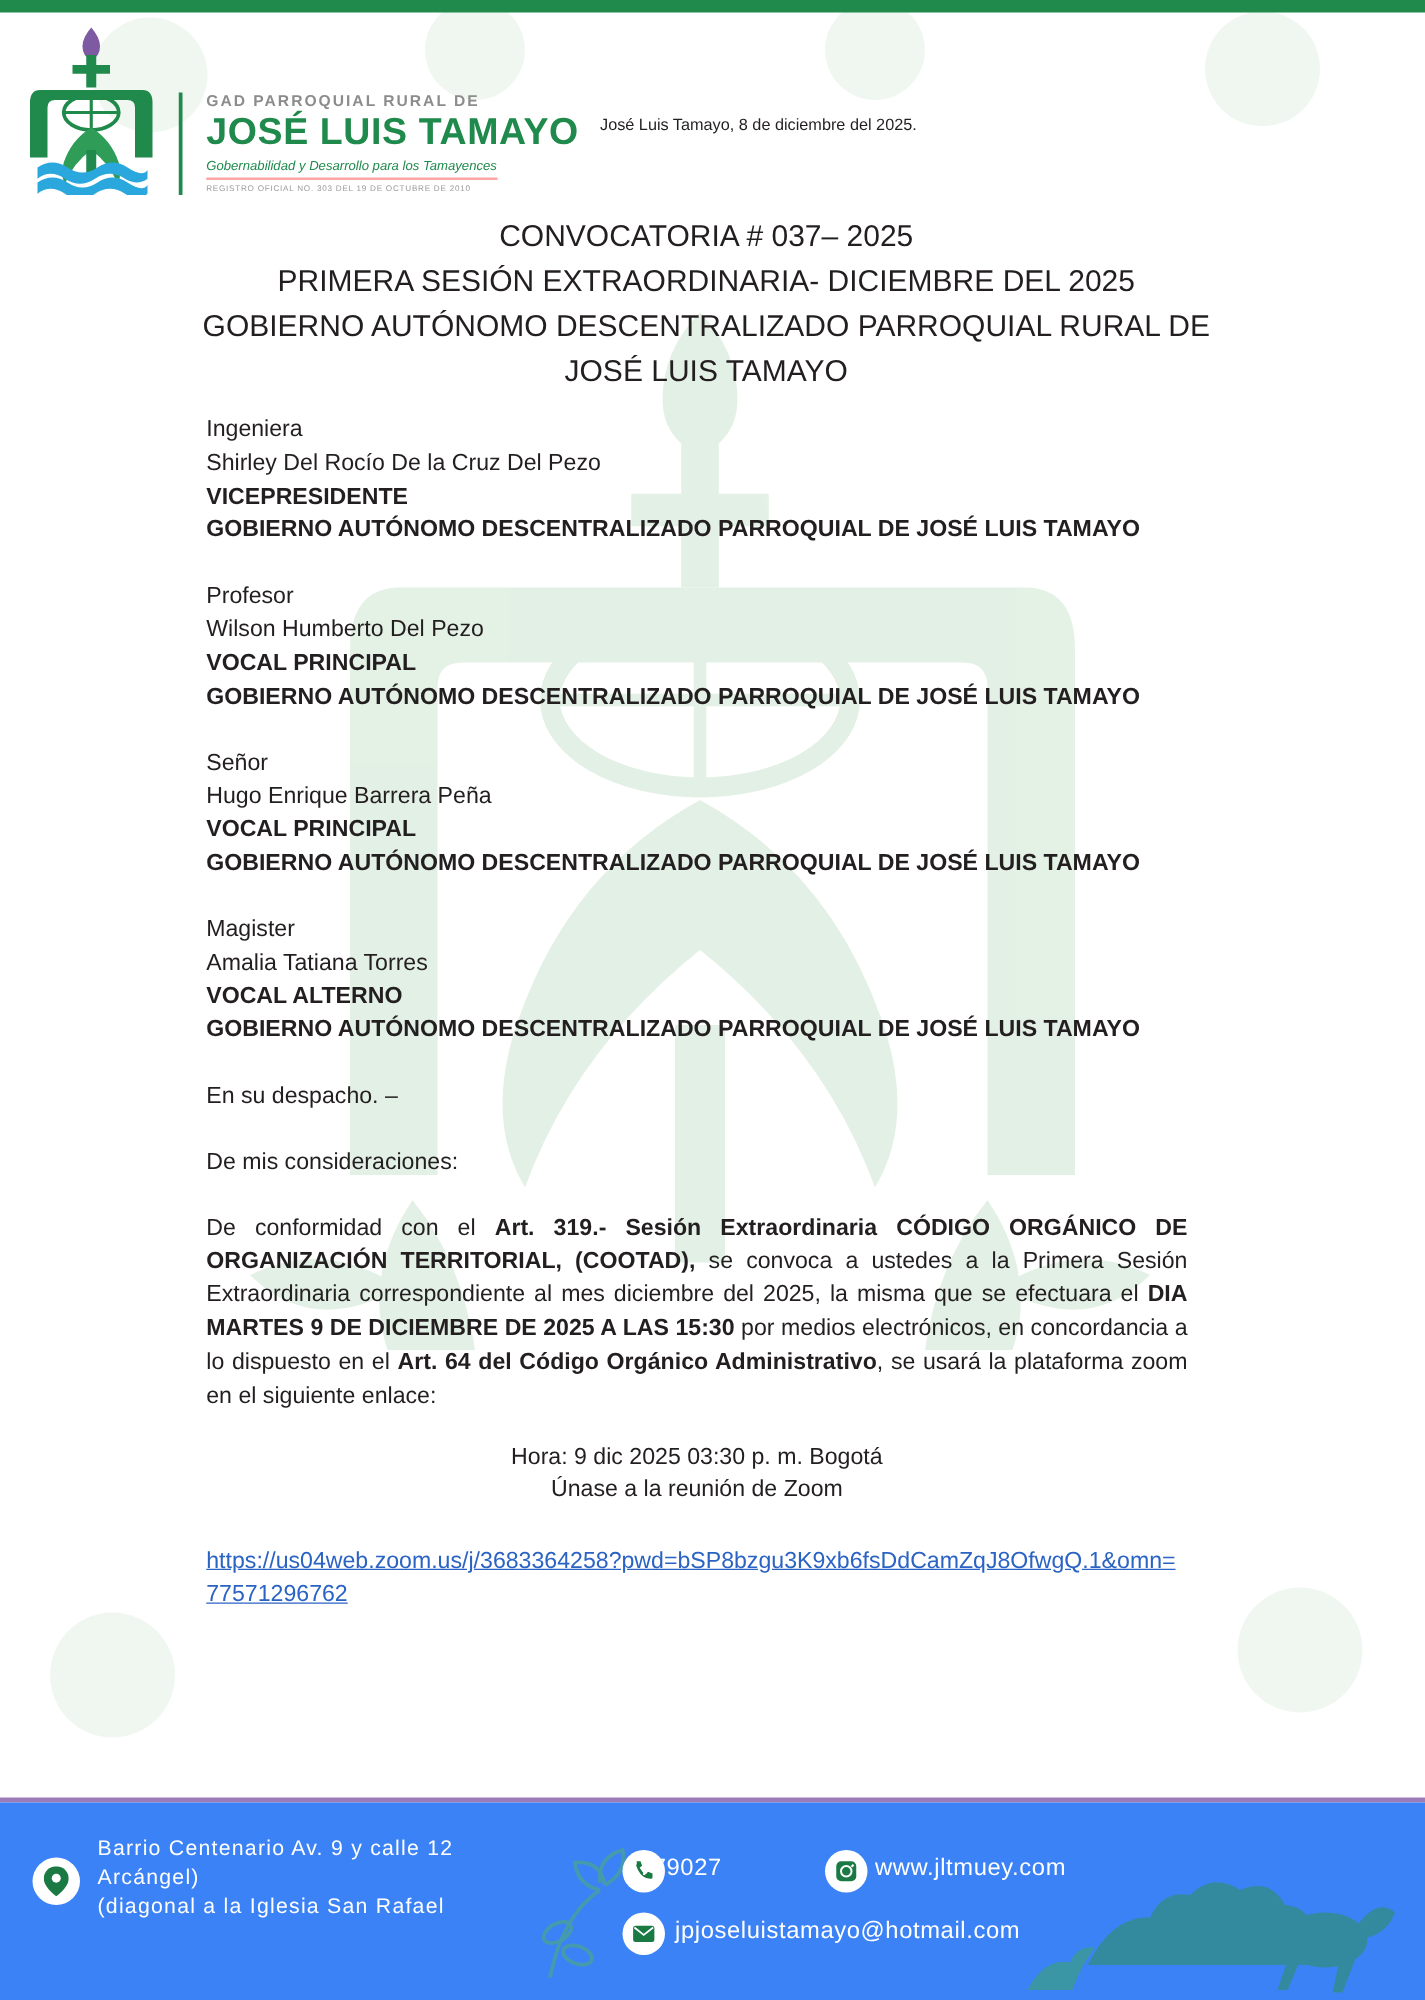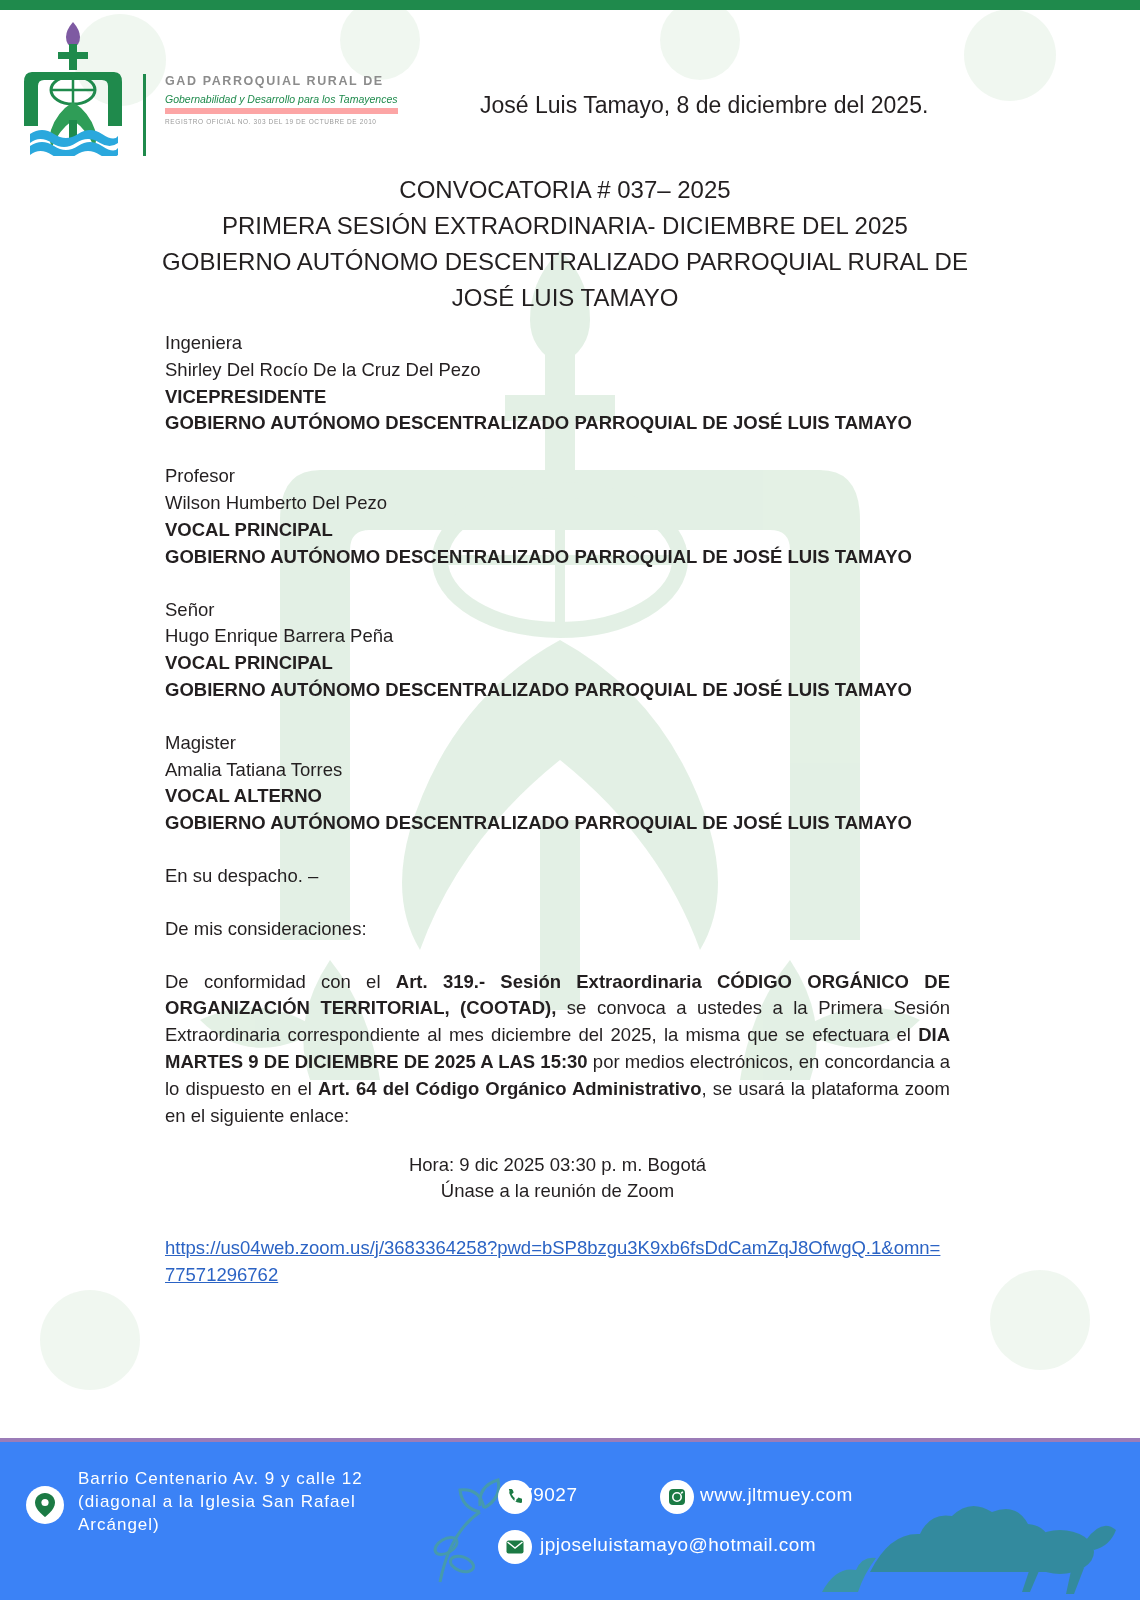--- a/index.html
+++ b/index.html
@@ -85,37 +85,37 @@
     color: #1f8a4c;
     font-weight: bold;
     line-height: 1.05;
     margin-top: 2px;
   }
   .brand .line3 {
     font-size: 10.5px;
     color: #1f8a4c;
     font-style: italic;
     margin-top: 5px;
-    border-bottom: 6px solid #fca5a5;
+    border-bottom: 2px solid #fca5a5;
     padding-bottom: 3px;
     display: inline-block;
     text-align: right;
   }
   .brand .line4 {
     font-size: 6.5px;
     color: #9a9a9a;
     letter-spacing: .6px;
     margin-top: 4px;
   }
   .doc-date {
     position: absolute;
     left: 480px;
     top: 90px;
     width: 560px;
-    font-size: 23px;
+    font-size: 13px;
     color: #231f20;
     text-align: left;
   }
 
   
   .titles {
     position: absolute;
     left: 150px;
     top: 172px;
     width: 830px;
@@ -290,20 +290,21 @@
       <g fill="#2aa8dd">
         <path d="M12 118 q12 -8 24 0 q12 8 24 0 q12 -8 24 0 q12 8 16 2 v7 q-8 6 -18 0 q-12 -8 -24 0 q-12 8 -24 0 q-12 -8 -22 0 z"></path>
         <path d="M12 130 q12 -8 24 0 q12 8 24 0 q12 -8 24 0 q12 8 16 2 v7 q-8 6 -18 0 q-12 -8 -24 0 q-12 8 -24 0 q-12 -8 -22 0 z"></path>
       </g>
     </svg>
 
     <div class="logo-divider"></div>
 
     <div class="brand">
       <div class="line1">GAD PARROQUIAL RURAL DE</div>
+      <div class="line2">JOSÉ LUIS TAMAYO</div>
       <div class="line3">Gobernabilidad y Desarrollo para los Tamayences</div>
       <div class="line4">REGISTRO OFICIAL NO. 303 DEL 19 DE OCTUBRE DE 2010</div>
     </div>
 
     <div class="doc-date">José Luis Tamayo, 8 de diciembre del 2025.</div>
   </div>
 
   <div class="titles">
     <div>CONVOCATORIA # 037– 2025</div>
     <div>PRIMERA SESIÓN EXTRAORDINARIA- DICIEMBRE DEL 2025</div>
@@ -380,22 +381,22 @@
 
     <div class="pin">
       <svg width="20" height="24" viewBox="0 0 20 24" xmlns="http://www.w3.org/2000/svg">
         <path d="M10 0 C4.5 0 0 4.4 0 9.8 C0 17 10 24 10 24 C10 24 20 17 20 9.8 C20 4.4 15.5 0 10 0 Z" fill="#1b7a44"></path>
         <circle cx="10" cy="9.5" r="3.6" fill="#ffffff"></circle>
       </svg>
     </div>
 
     <div class="addr">
       <div>Barrio Centenario Av. 9 y calle 12</div>
+      <div>Arcángel)</div>
       <div>(diagonal a la Iglesia San Rafael</div>
-      <div>Arcángel)</div>
     </div>
 
     <div class="circ-icon ic-phone">
       <svg width="18" height="18" viewBox="0 0 18 18" xmlns="http://www.w3.org/2000/svg">
         <path d="M3 1 l3.4 0 1.3 3.6 -2 1.6 q1.6 3.4 5 5.2 l1.7 -2 3.6 1.3 0 3.3 q0 1 -1.2 1 Q6.5 15 3 4.6 q-.6 -1.6 0 -3.6 z" fill="#1b7a44"></path>
       </svg>
     </div>
     <div class="contact-phone">2779027</div>
 
     <div class="circ-icon ic-web">

